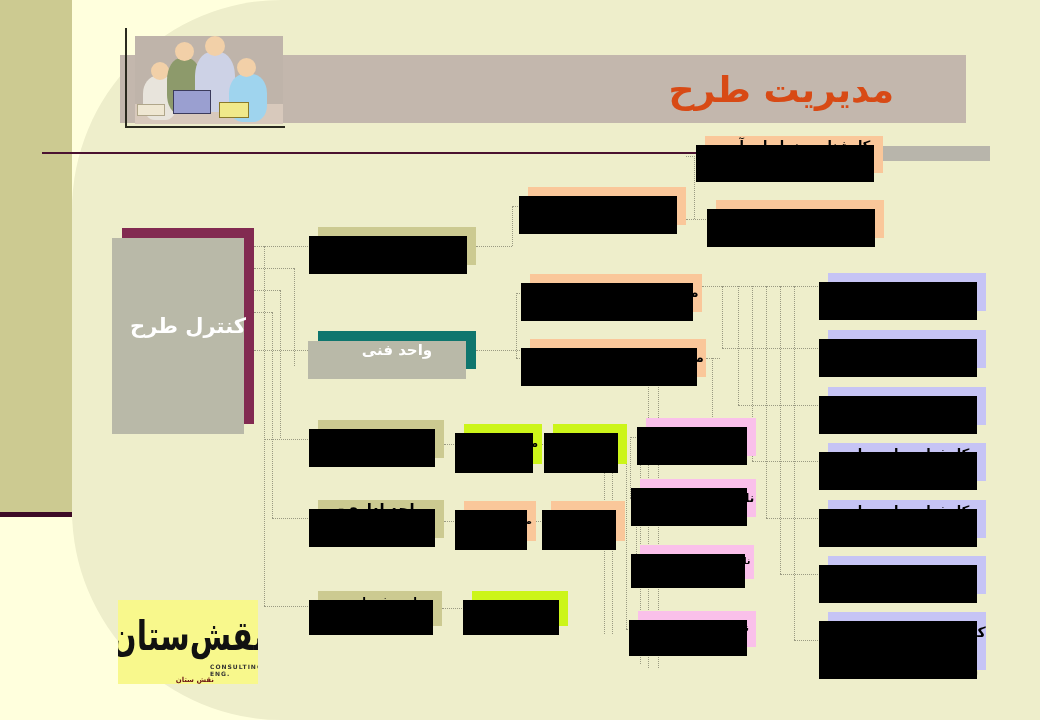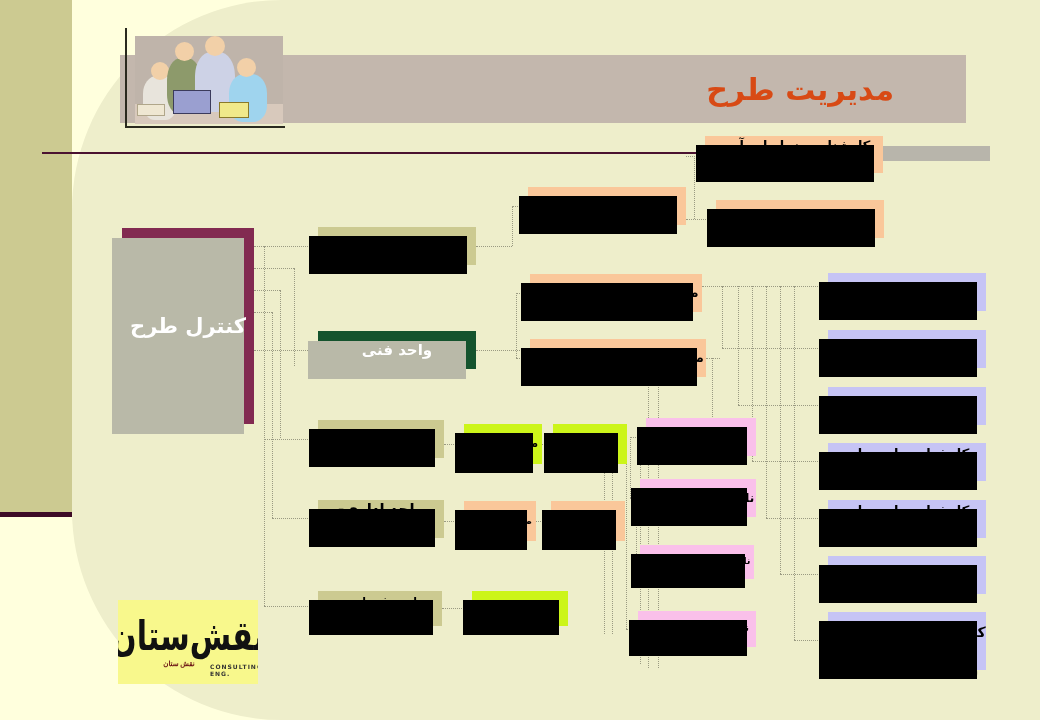--- a/index.html
+++ b/index.html
@@ -37,21 +37,21 @@
 
   
   .header-band{
     position:absolute;left:120px;top:55px;width:846px;height:68px;
     background:#c3b7ad;
   }
   .header-title{
     position:absolute;left:120px;top:55px;width:846px;height:68px;
     display:flex;align-items:center;justify-content:flex-start;
     padding-right:72px;box-sizing:border-box;
-    color:#d84a15;font-size:30px;font-weight:bold;
+    color:#d84a15;font-size:36px;font-weight:bold;
     letter-spacing:0px;direction:rtl;
   }
   .header-artwork{
     position:absolute;left:125px;top:28px;width:160px;height:100px;
     overflow:hidden;
   }
   .hdr-frame-v{position:absolute;left:0;top:0;width:2px;height:100px;background:#2a2a1e;}
   .hdr-frame-h{position:absolute;left:0;top:98px;width:160px;height:2px;background:#2a2a1e;}
   .hdr-photo-bg{position:absolute;left:10px;top:8px;width:148px;height:88px;background:#bfb4aa;}
   .hdr-fig{position:absolute;border-radius:40% 40% 35% 35%;}
@@ -68,21 +68,21 @@
     font-weight:bold;color:#000;
     line-height:1.25;
     z-index:5;
   }
   .node::after{
     content:"";position:absolute;left:-9px;top:9px;
     width:100%;height:100%;background:#000;z-index:-1;
   }
   .node.peach{background:#fac79a;}
   .node.khaki{background:#ccca91;}
-  .node.maroon{background:#14532d;color:#ffffff;}
+  .node.maroon{background:#0f766e;color:#ffffff;}
   .node.lavender{background:#c6c4f5;}
   .node.pink{background:#fac0ea;}
   .node.lime{background:#ccf519;}
   .node.bigmaroon{background:#822a51;color:#ffffff;}
 
   
   .node.bigmaroon::after{background:#b9b9a8;left:-10px;top:10px;}
   .node.maroon.unit::after{background:#b9b9a8;left:-10px;top:10px;}
 
   
@@ -95,23 +95,23 @@
     position:absolute;left:118px;top:600px;width:140px;height:84px;
     background:#f8f88c;overflow:hidden;
   }
   .logo-script{
     position:absolute;left:0;top:4px;width:140px;height:62px;
     color:#111;font-size:30px;font-weight:bold;direction:rtl;
     display:flex;align-items:center;justify-content:center;
     transform:scaleY(1.35);letter-spacing:-2px;
   }
   .logo-sub-a{
-    position:absolute;left:26px;top:60px;width:70px;
+    position:absolute;left:26px;top:76px;width:70px;
     font-size:7px;font-weight:bold;color:#6b1414;
-    letter-spacing:0.5px;direction:ltr;text-align:center;font-family:Liberation Serif, serif;
+    letter-spacing:0.5px;direction:ltr;text-align:right;
   }
   .logo-sub-b{
     position:absolute;left:92px;top:63px;width:60px;
     font-size:6px;font-weight:bold;color:#333;
     letter-spacing:1px;direction:ltr;
   }
 
   .page-number{
     position:absolute;left:962px;top:665px;
     font-size:12px;color:#d9d6b4;font-weight:bold;direction:ltr;

